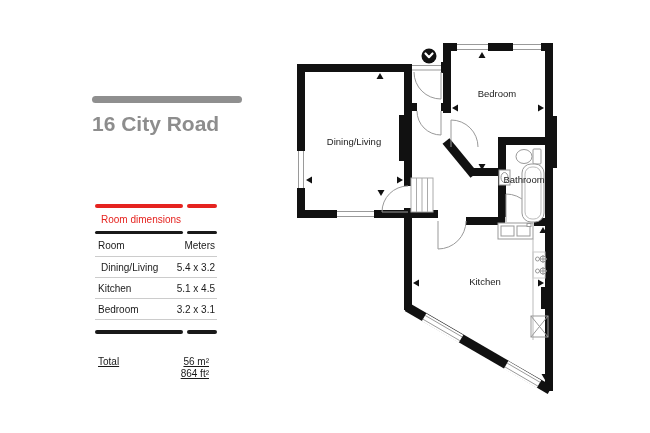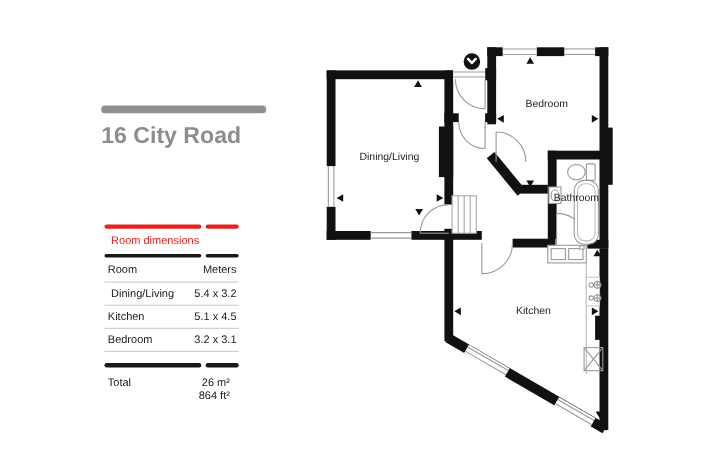--- a/index.html
+++ b/index.html
@@ -19,21 +19,21 @@
   .bar.red .seg-main,.bar.red .seg-end{background:#e5231f;}
   .bar.black .seg-main,.bar.black .seg-end{background:#191919;}
   .tbl-title{color:#e5231f;padding:6px 0 6px 6px;font-size:10px;}
   .trow{display:flex;justify-content:space-between;align-items:flex-start;
         padding:5px 2px 4px 2px;border-bottom:1px solid #cccccc;}
   .trow.header{padding:6px 2px 5px 2px;}
   .trow .c-room{padding-left:1px;text-align:right;}
   .trow.indent .c-room{padding-left:4px;}
   .trow .c-val{text-align:right;}
   .gap{height:10px;}
-  .trow.total{border-bottom:none;padding-top:9px;}
+  .trow.total{border-bottom:none;padding-top:22px;text-decoration:underline;}
   .trow.total .c-val{padding-right:6px;}
   .trow.total .c-val div{line-height:12px;text-align:right;}
   
   .plan{position:absolute;left:0;top:0;}
   .plan text{font-size:9.5px;fill:#222222;}
 </style>
 </head>
 <body>
 
 <div class="canvas">
@@ -70,21 +70,21 @@
       <span class="c-val">3.2 x 3.1</span>
     </div>
     <div class="gap"></div>
     <div class="bar black">
       <div class="seg-main"></div>
         <div class="seg-end"></div>
     </div>
     <div class="trow total">
       <span class="c-room">Total</span>
       <span class="c-val">
-        <div>26 m²</div>
+        <div>56 m²</div>
         <div>864 ft²</div>
       </span>
     </div>
   </div>
 
   <svg class="plan" width="650" height="433" viewBox="0 0 650 433">
 
     <g fill="#111111">
       <rect x="297" y="64" width="115" height="8"></rect>
       <rect x="297" y="64" width="8" height="154"></rect>

